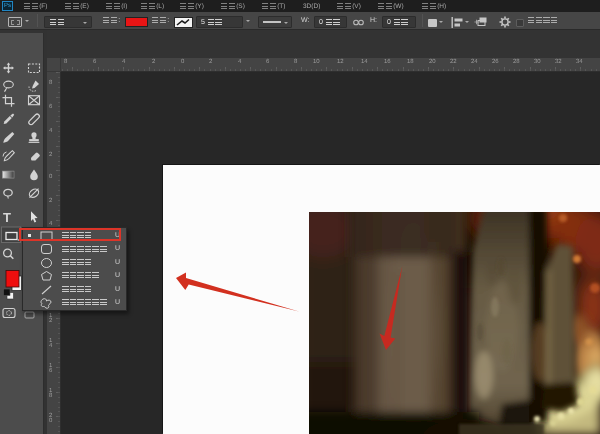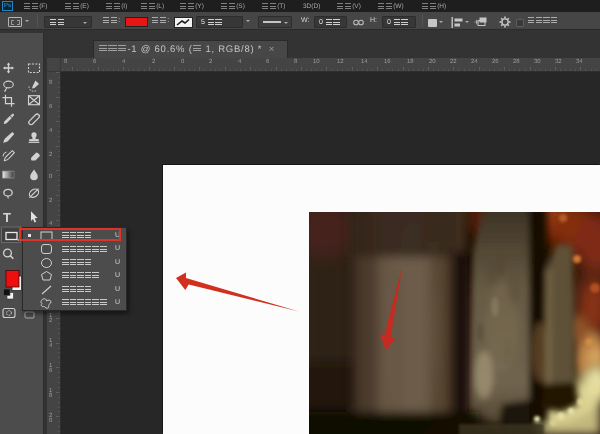--- a/index.html
+++ b/index.html
@@ -132,21 +132,20 @@
           <line x1="8.4" y1="8.4" x2="9.8" y2="9.8"></line>
           <line x1="9.8" y1="2.2" x2="8.4" y2="3.6"></line>
           <line x1="2.2" y1="9.8" x2="3.6" y2="8.4"></line>
         </g>
       </svg>
  <div class="abs" style="left:516px;top:7px;width:8px;height:8px;background:#3a3a3a;border:1px solid #5d5d5d;border-radius:1px"></div>
  <span class="abs" style="left:528px;top:4.5px"><i class="z z7"></i><i class="z z7"></i><i class="z z7"></i><i class="z z7"></i></span>
 </div>
 
 <div class="abs" id="tabrow"></div>
-<div class="abs" id="tab"><span style="position:relative;top:4px"><i class="z z9"></i><i class="z z9"></i><i class="z z9"></i></span>-1 @ 60.6% (<i class="z z9" style="position:relative;top:4px"></i> 1, RGB/8) * <span style="color:#9a9a9a;margin-left:3px">×</span></div>
 <div class="abs" style="left:2px;top:36px;width:8px;height:6px;color:#d2d2d2;font-size:8px;line-height:5px">«</div>
 
 <div class="abs" id="paste"></div>
 <div class="abs" id="canvas"></div>
 <svg class="abs" id="photo" width="291" height="222" viewBox="0 0 291 222">
 <defs>
 <filter id="b8" x="-30%" y="-30%" width="160%" height="160%">
           <feGaussianBlur stdDeviation="8"></feGaussianBlur>
         </filter>
 <filter id="b5" x="-30%" y="-30%" width="160%" height="160%">

